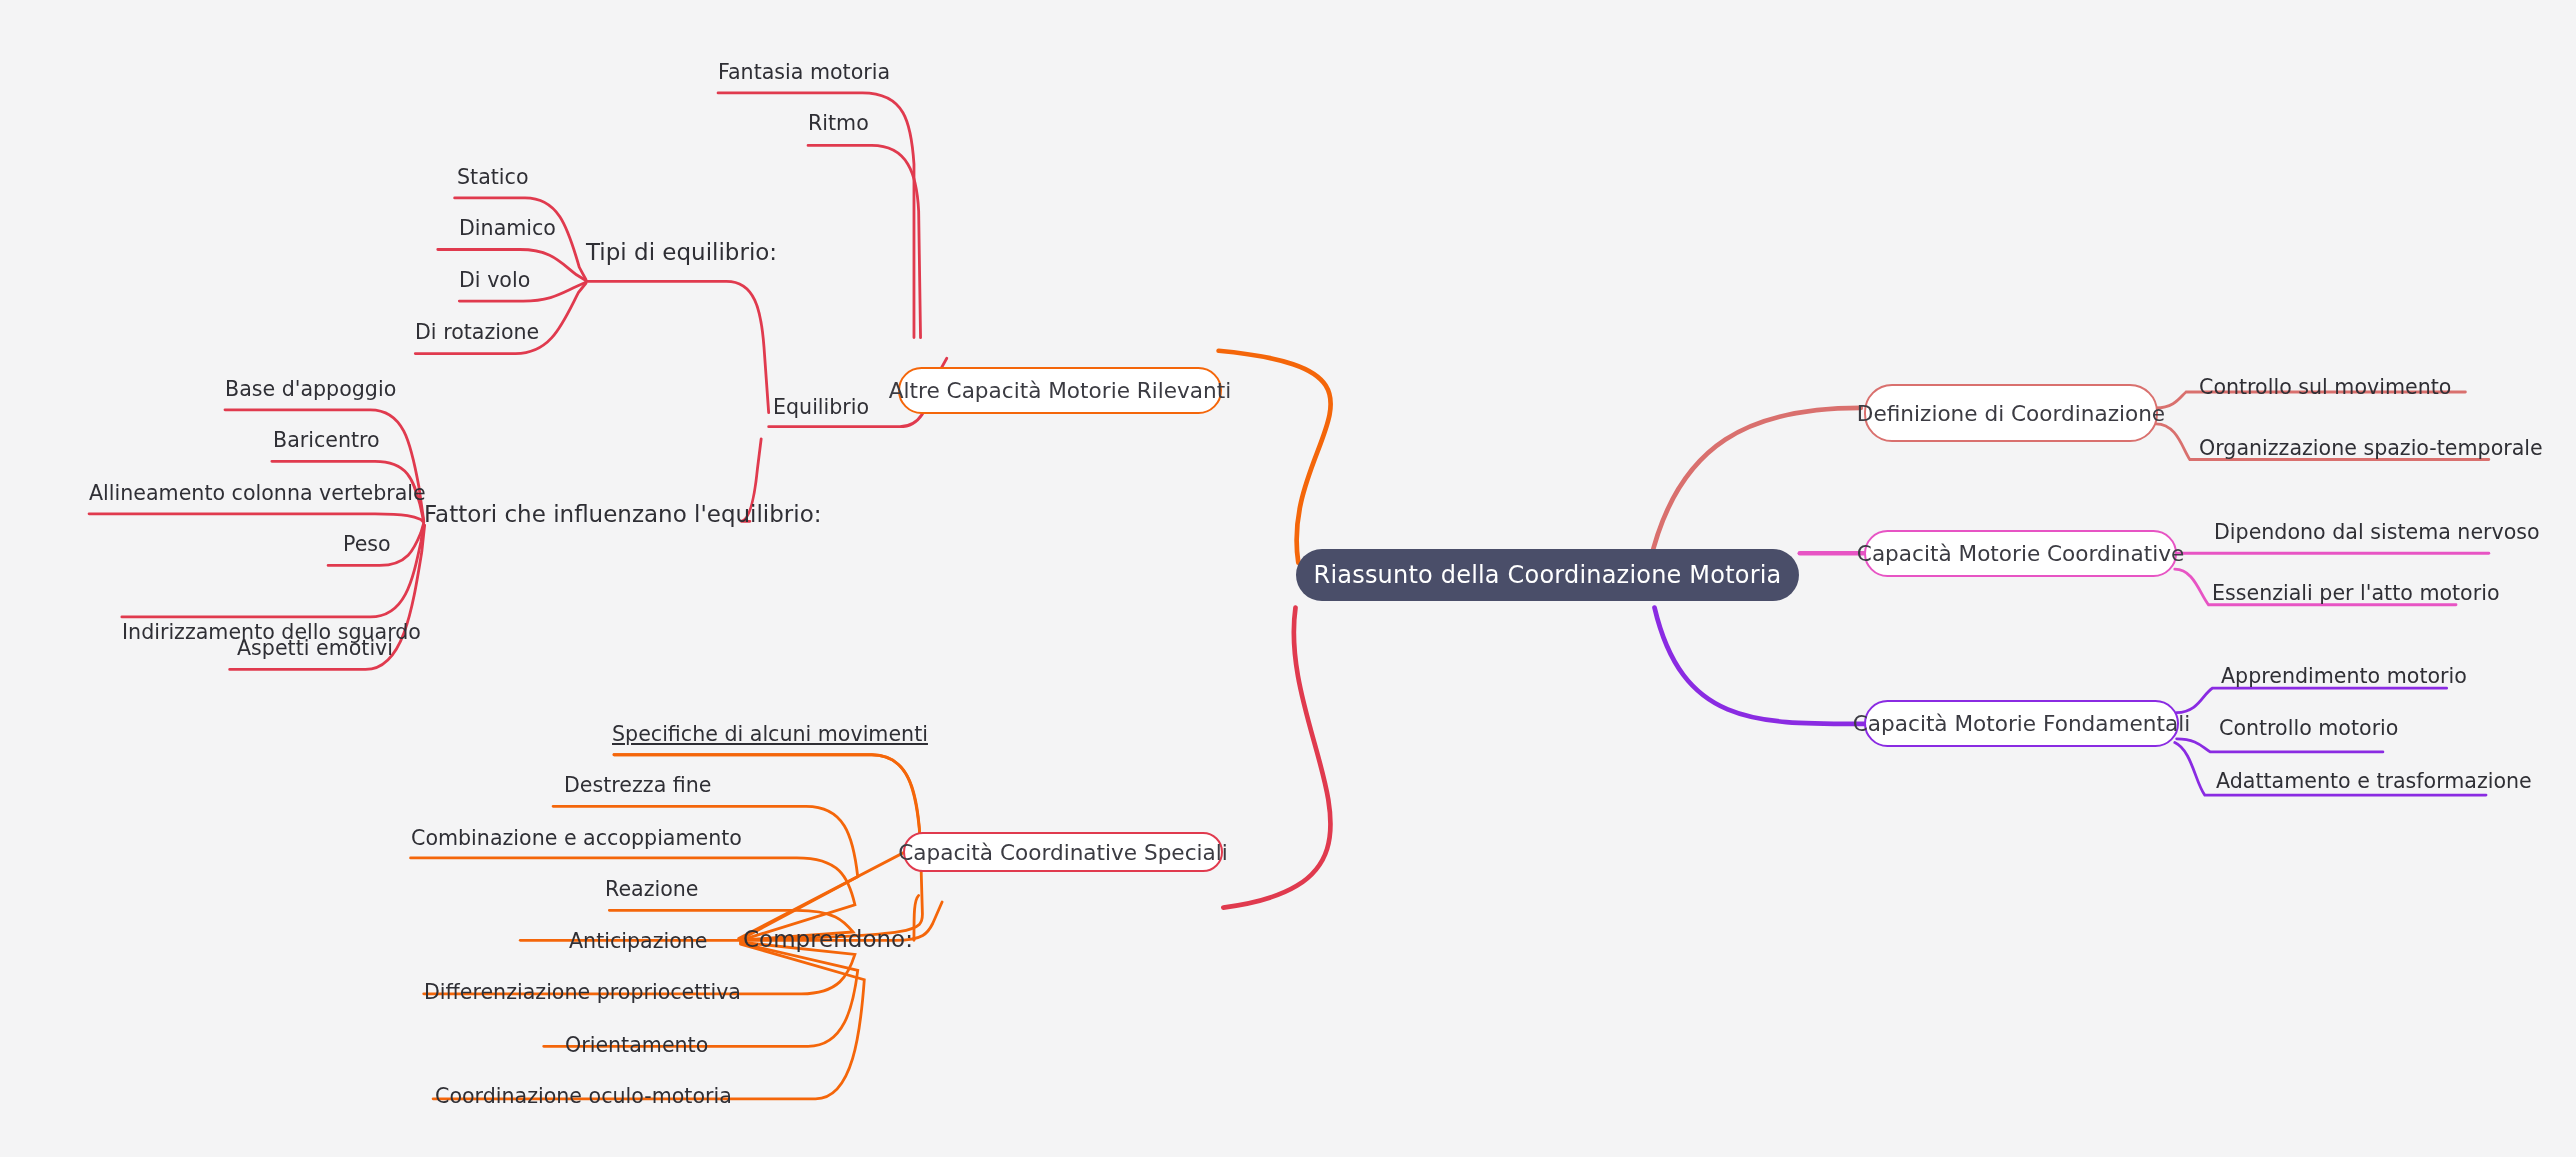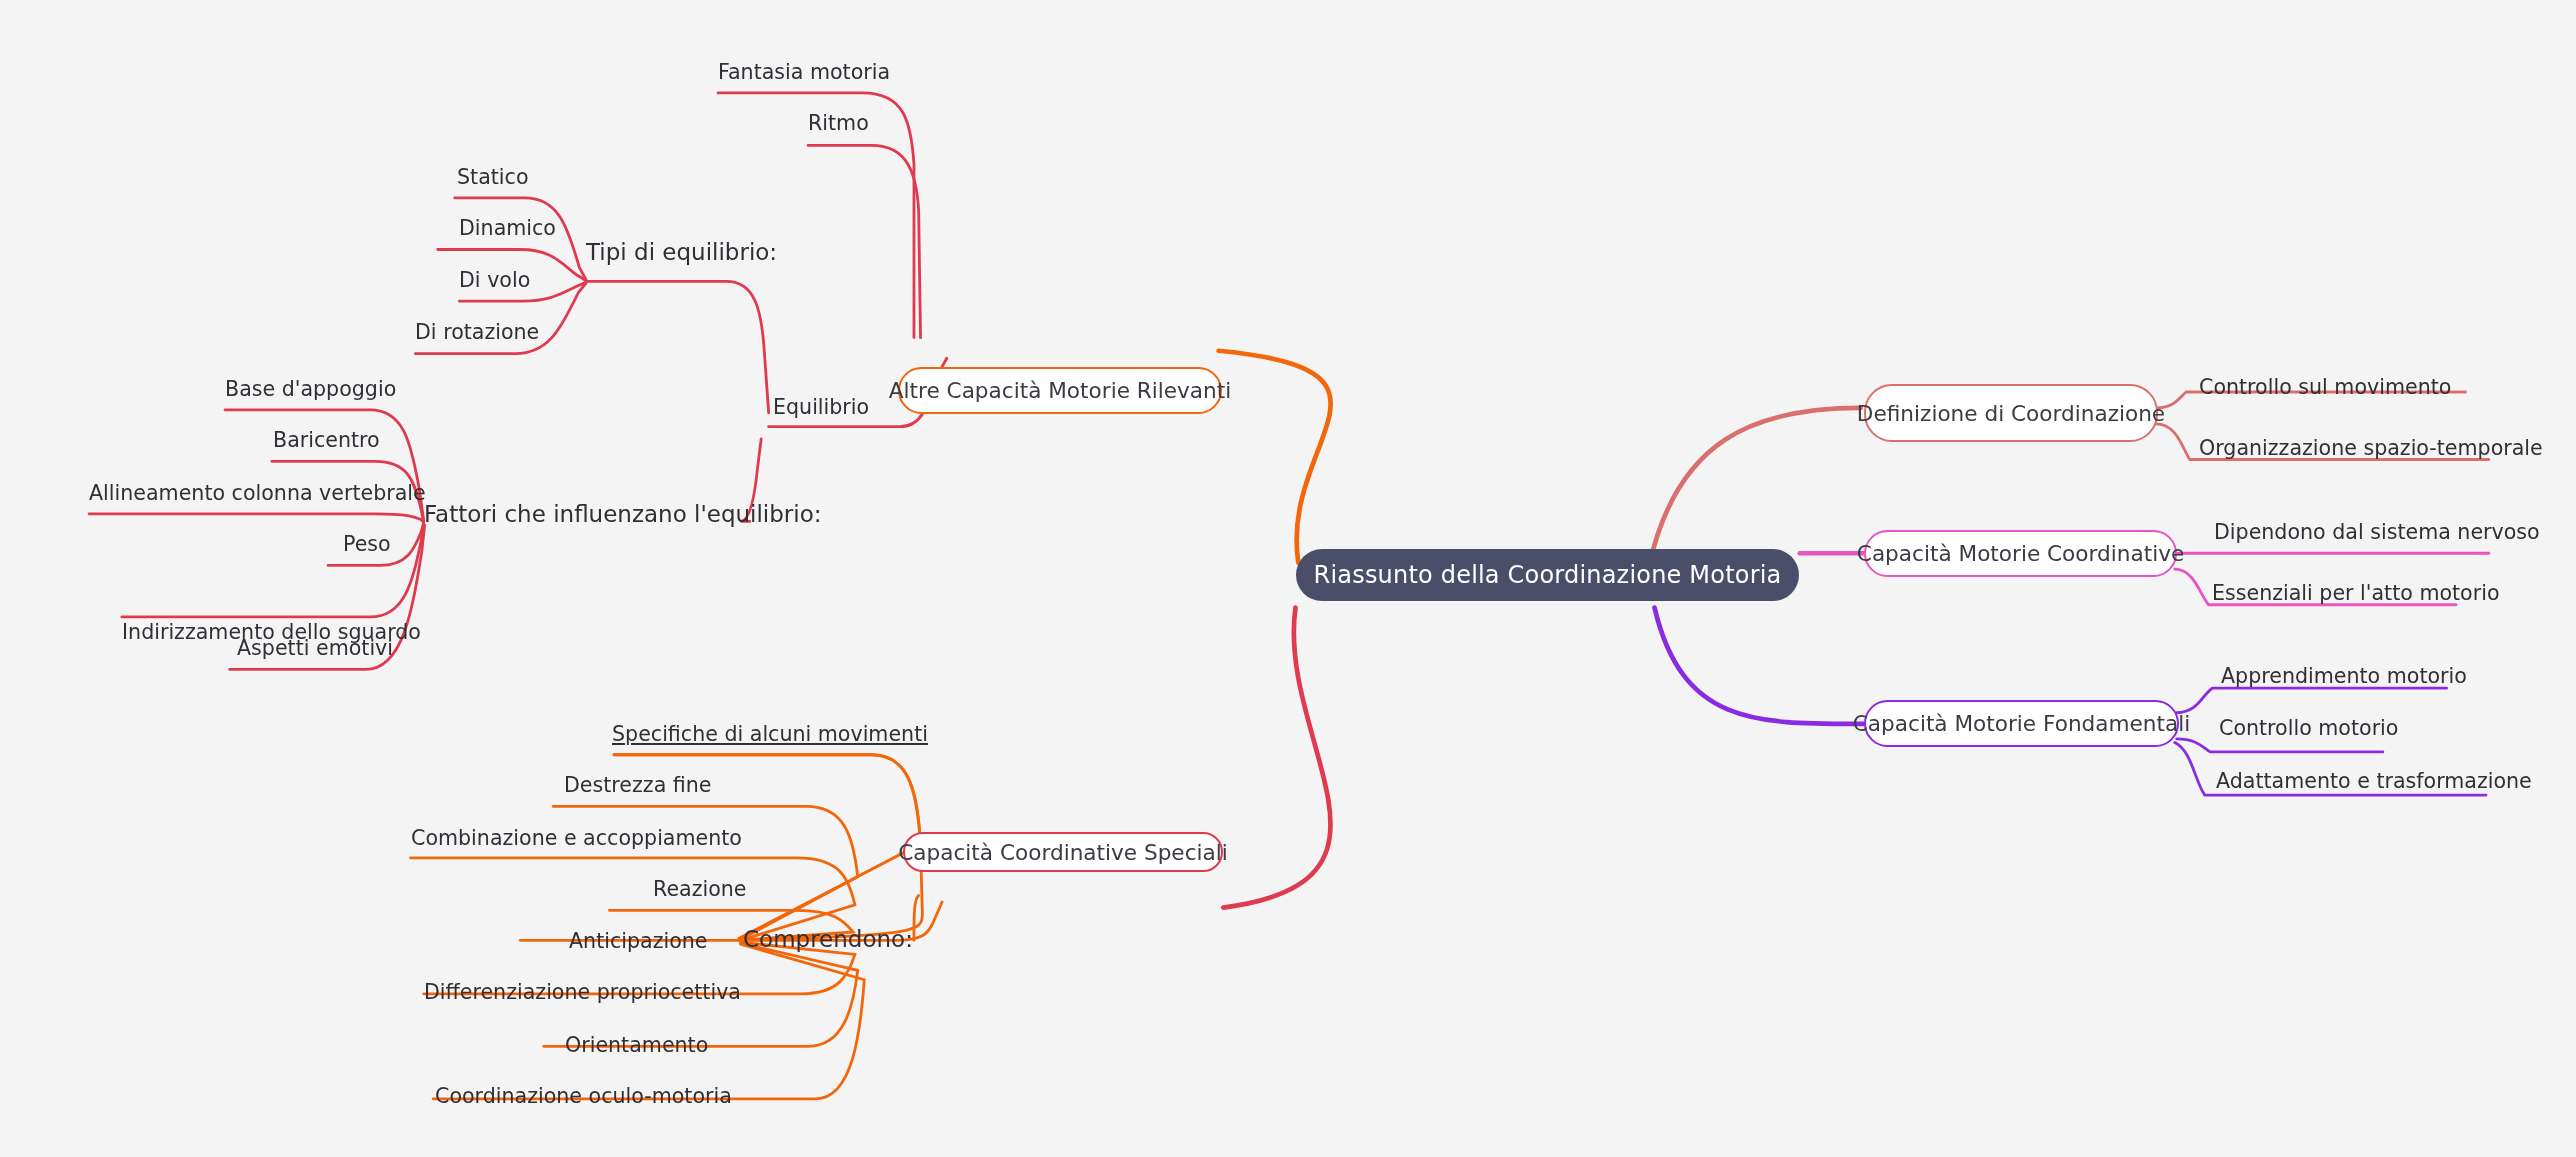--- a/index.html
+++ b/index.html
@@ -150,20 +150,20 @@
   <div class="lbl" style="left:89px;top:483px;">Allineamento colonna vertebrale</div>
   <div class="lbl" style="left:328px;top:534px;margin-left:15px;">Peso</div>
   <div class="lbl" style="left:122px;top:586px;margin-top:36px;">Indirizzamento dello sguardo</div>
   <div class="lbl" style="left:237px;top:638px;">Aspetti emotivi</div>
 
   <div class="lbl mid" style="left:743px;top:928px;">Comprendono:</div>
 
   <div class="lbl" style="left:612px;top:724px;text-decoration:underline;">Specifiche di alcuni movimenti</div>
   <div class="lbl" style="left:564px;top:775px;">Destrezza fine</div>
   <div class="lbl" style="left:411px;top:828px;">Combinazione e accoppiamento</div>
-  <div class="lbl" style="left:605px;top:879px;margin-left:48px;">Reazione</div>
+  <div class="lbl" style="left:605px;top:879px;">Reazione</div>
   <div class="lbl" style="left:569px;top:931px;">Anticipazione</div>
   <div class="lbl" style="left:424px;top:982px;">Differenziazione propriocettiva</div>
   <div class="lbl" style="left:565px;top:1035px;">Orientamento</div>
   <div class="lbl" style="left:435px;top:1086px;">Coordinazione oculo-motoria</div>
 
 </div>
 
 
 </body></html>

